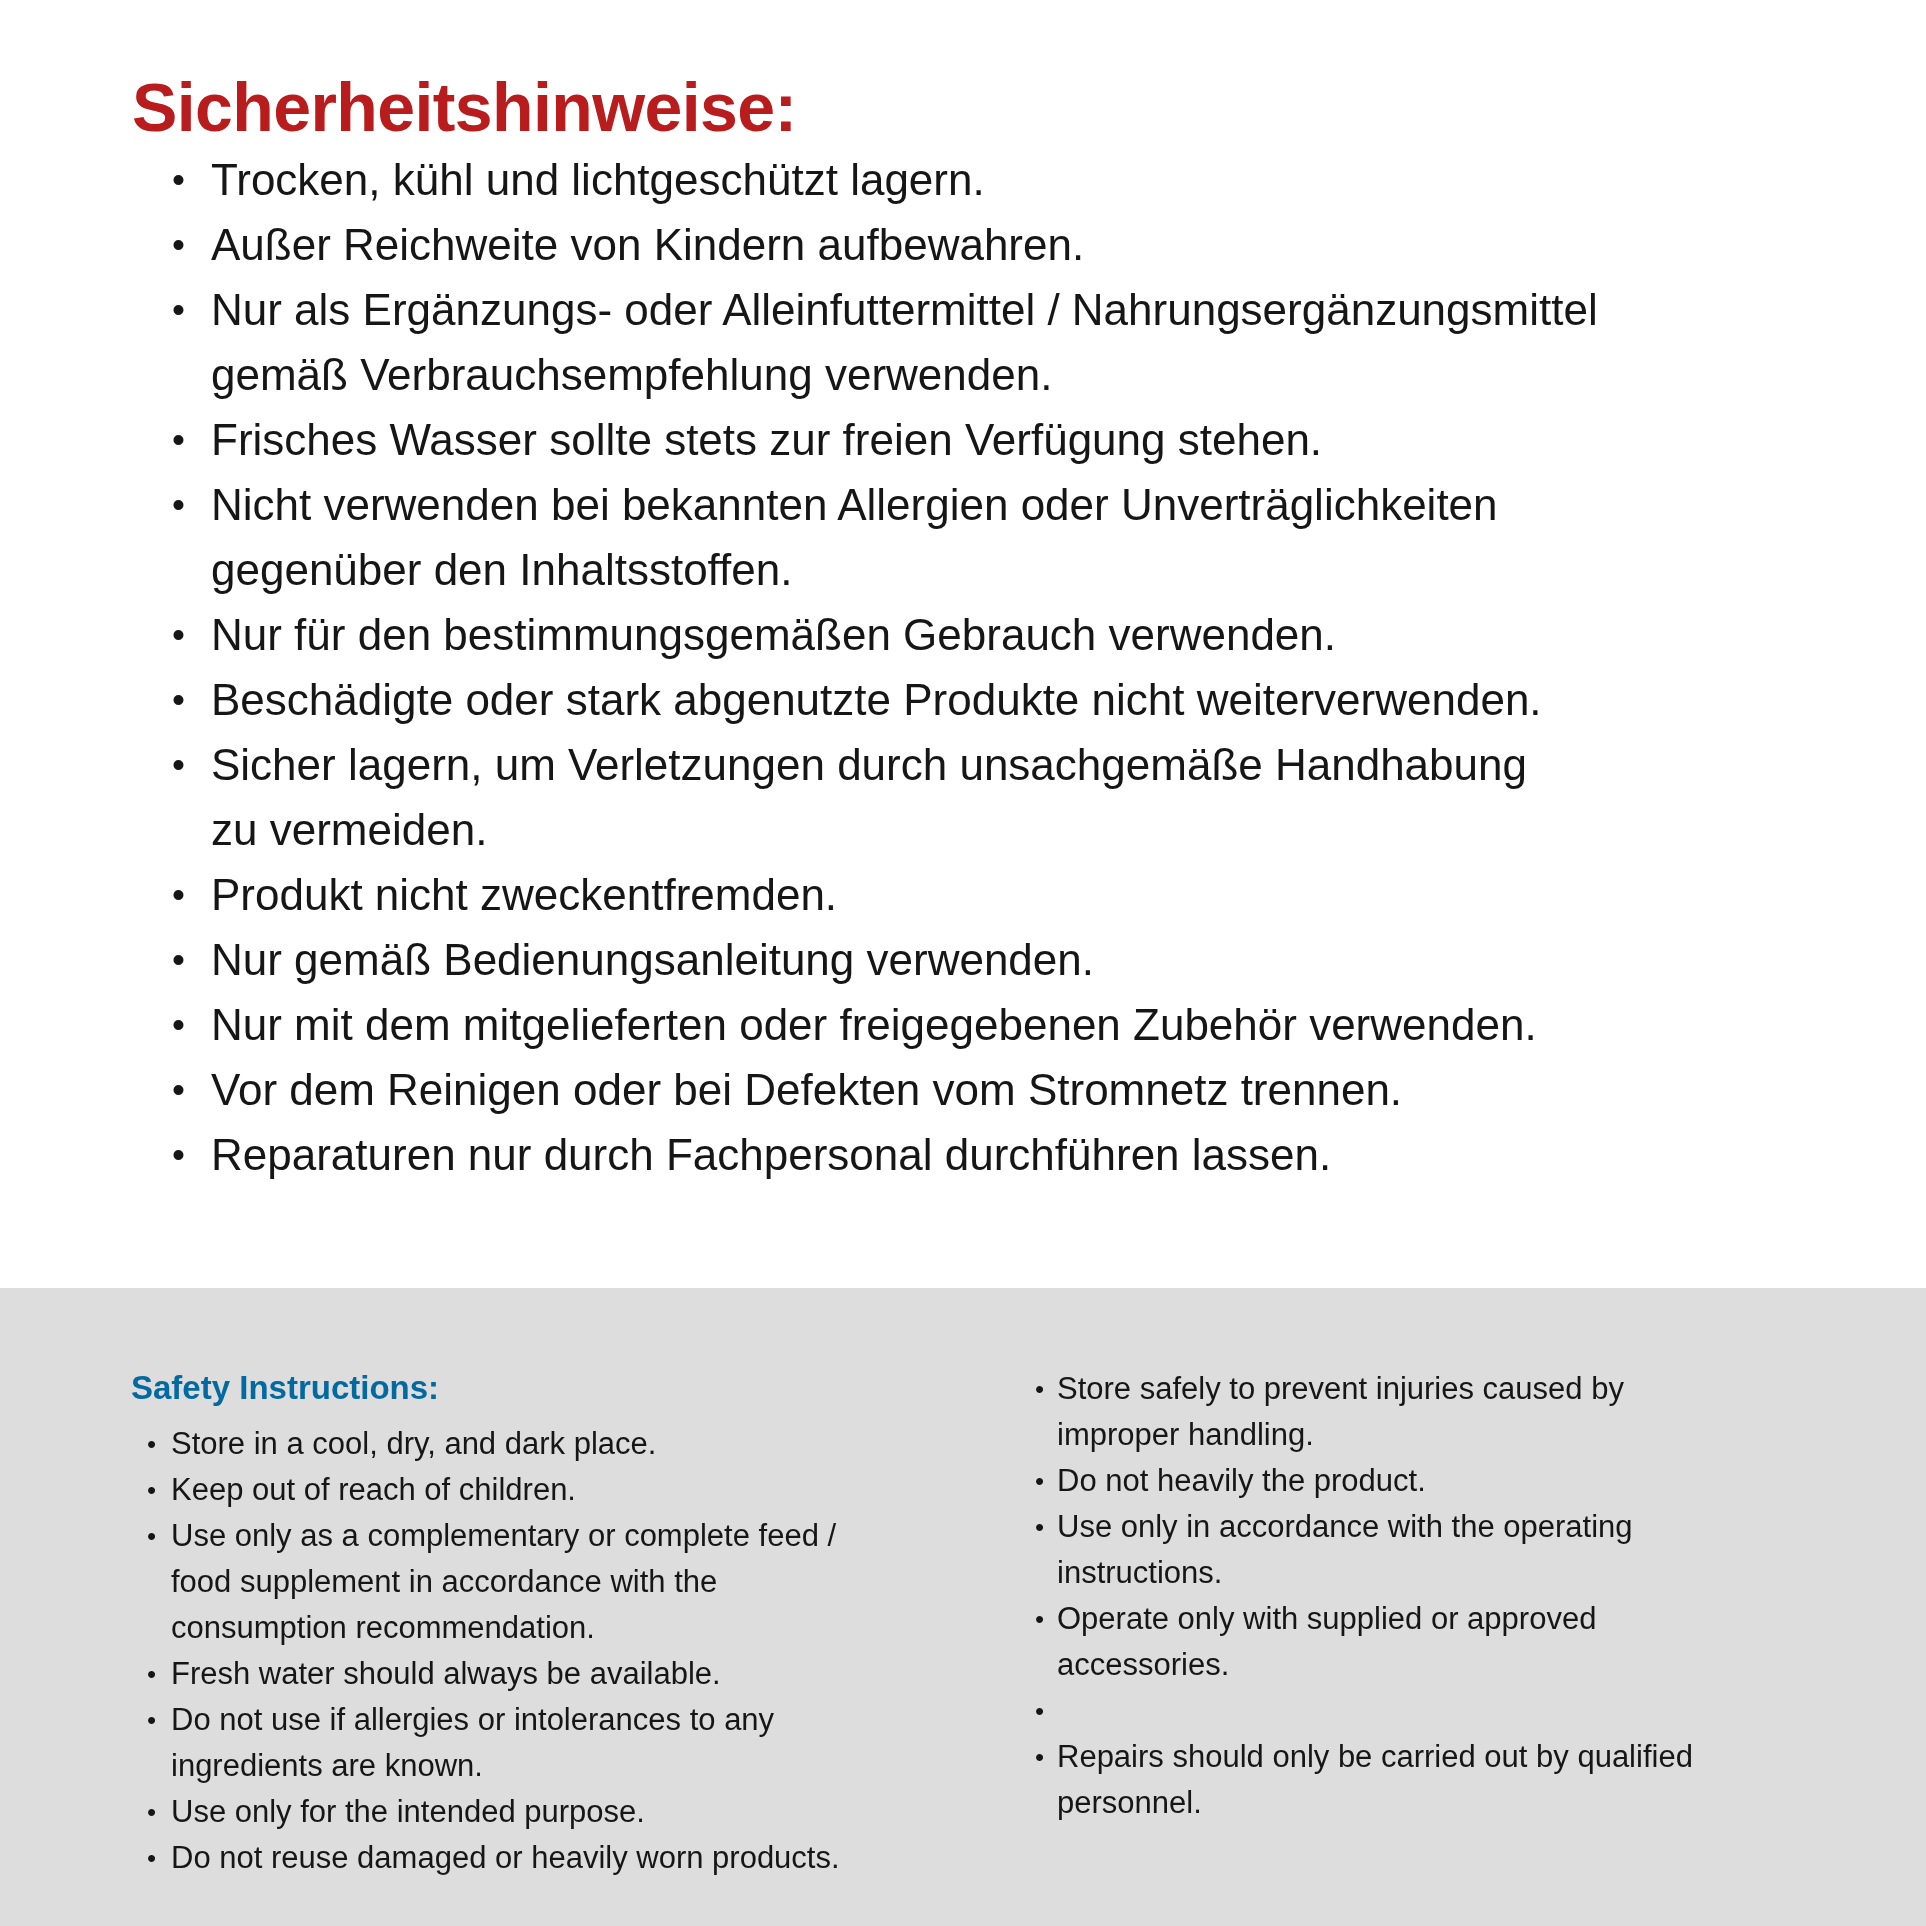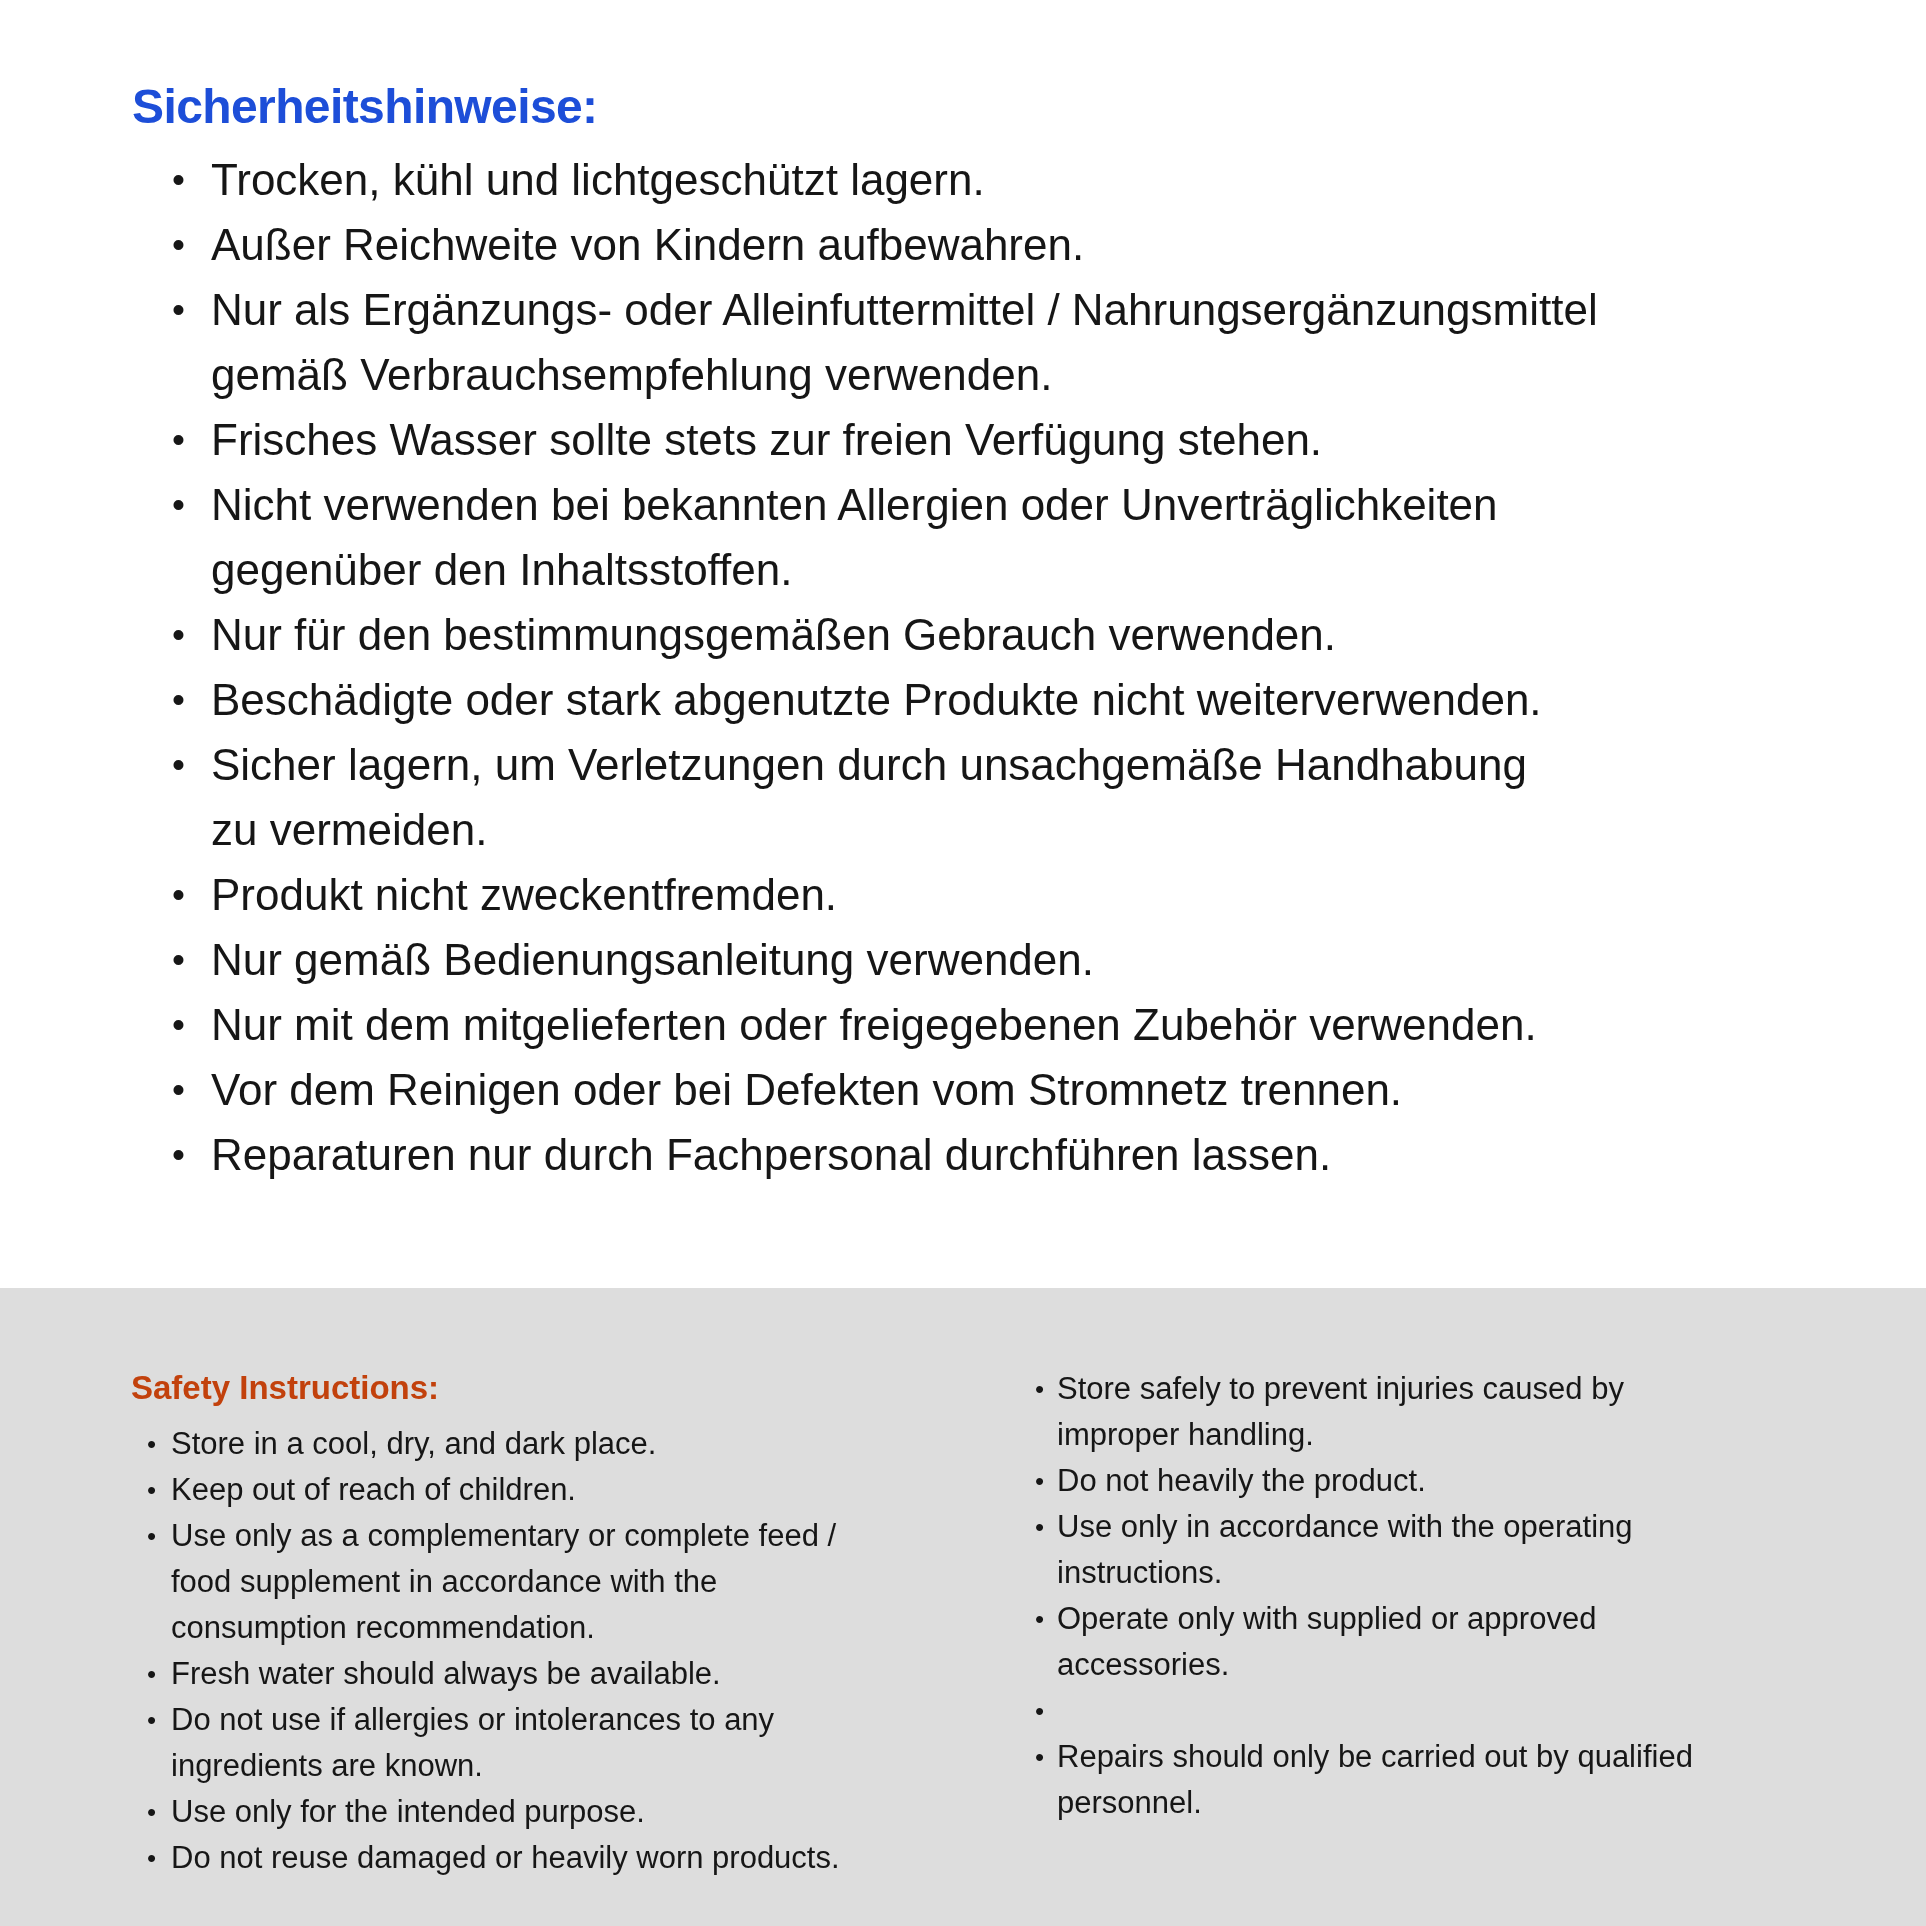--- a/index.html
+++ b/index.html
@@ -15,25 +15,25 @@
 
   
   .de-section {
     position: absolute;
     left: 132px;
     top: 77px;
     width: 1772px;
   }
   .de-heading {
     margin: 0;
-    font-size: 48px;
+    font-size: 68px;
     line-height: 60px;
     font-weight: bold;
     letter-spacing: -0.6px;
-    color: #1d4ed8;
+    color: #b91c1c;
   }
   .de-list { margin-top: 9.6px; }
   .de-list .item {
     display: flex;
     align-items: flex-start;
     font-size: 44px;
     line-height: 65px;
     color: #161616;
   }
   .de-list .marker {
@@ -62,21 +62,21 @@
     position: absolute;
     left: 1035px;
     top: 78px;
     width: 867px;
   }
   .en-heading {
     margin: 0;
     font-size: 33px;
     line-height: 39px;
     font-weight: bold;
-    color: #c2410c;
+    color: #0369a1;
   }
   .en-list.first { margin-top: 14px; }
   .en-list .item {
     display: flex;
     align-items: flex-start;
     font-size: 31px;
     line-height: 46px;
     color: #161616;
   }
   .en-list .marker {

